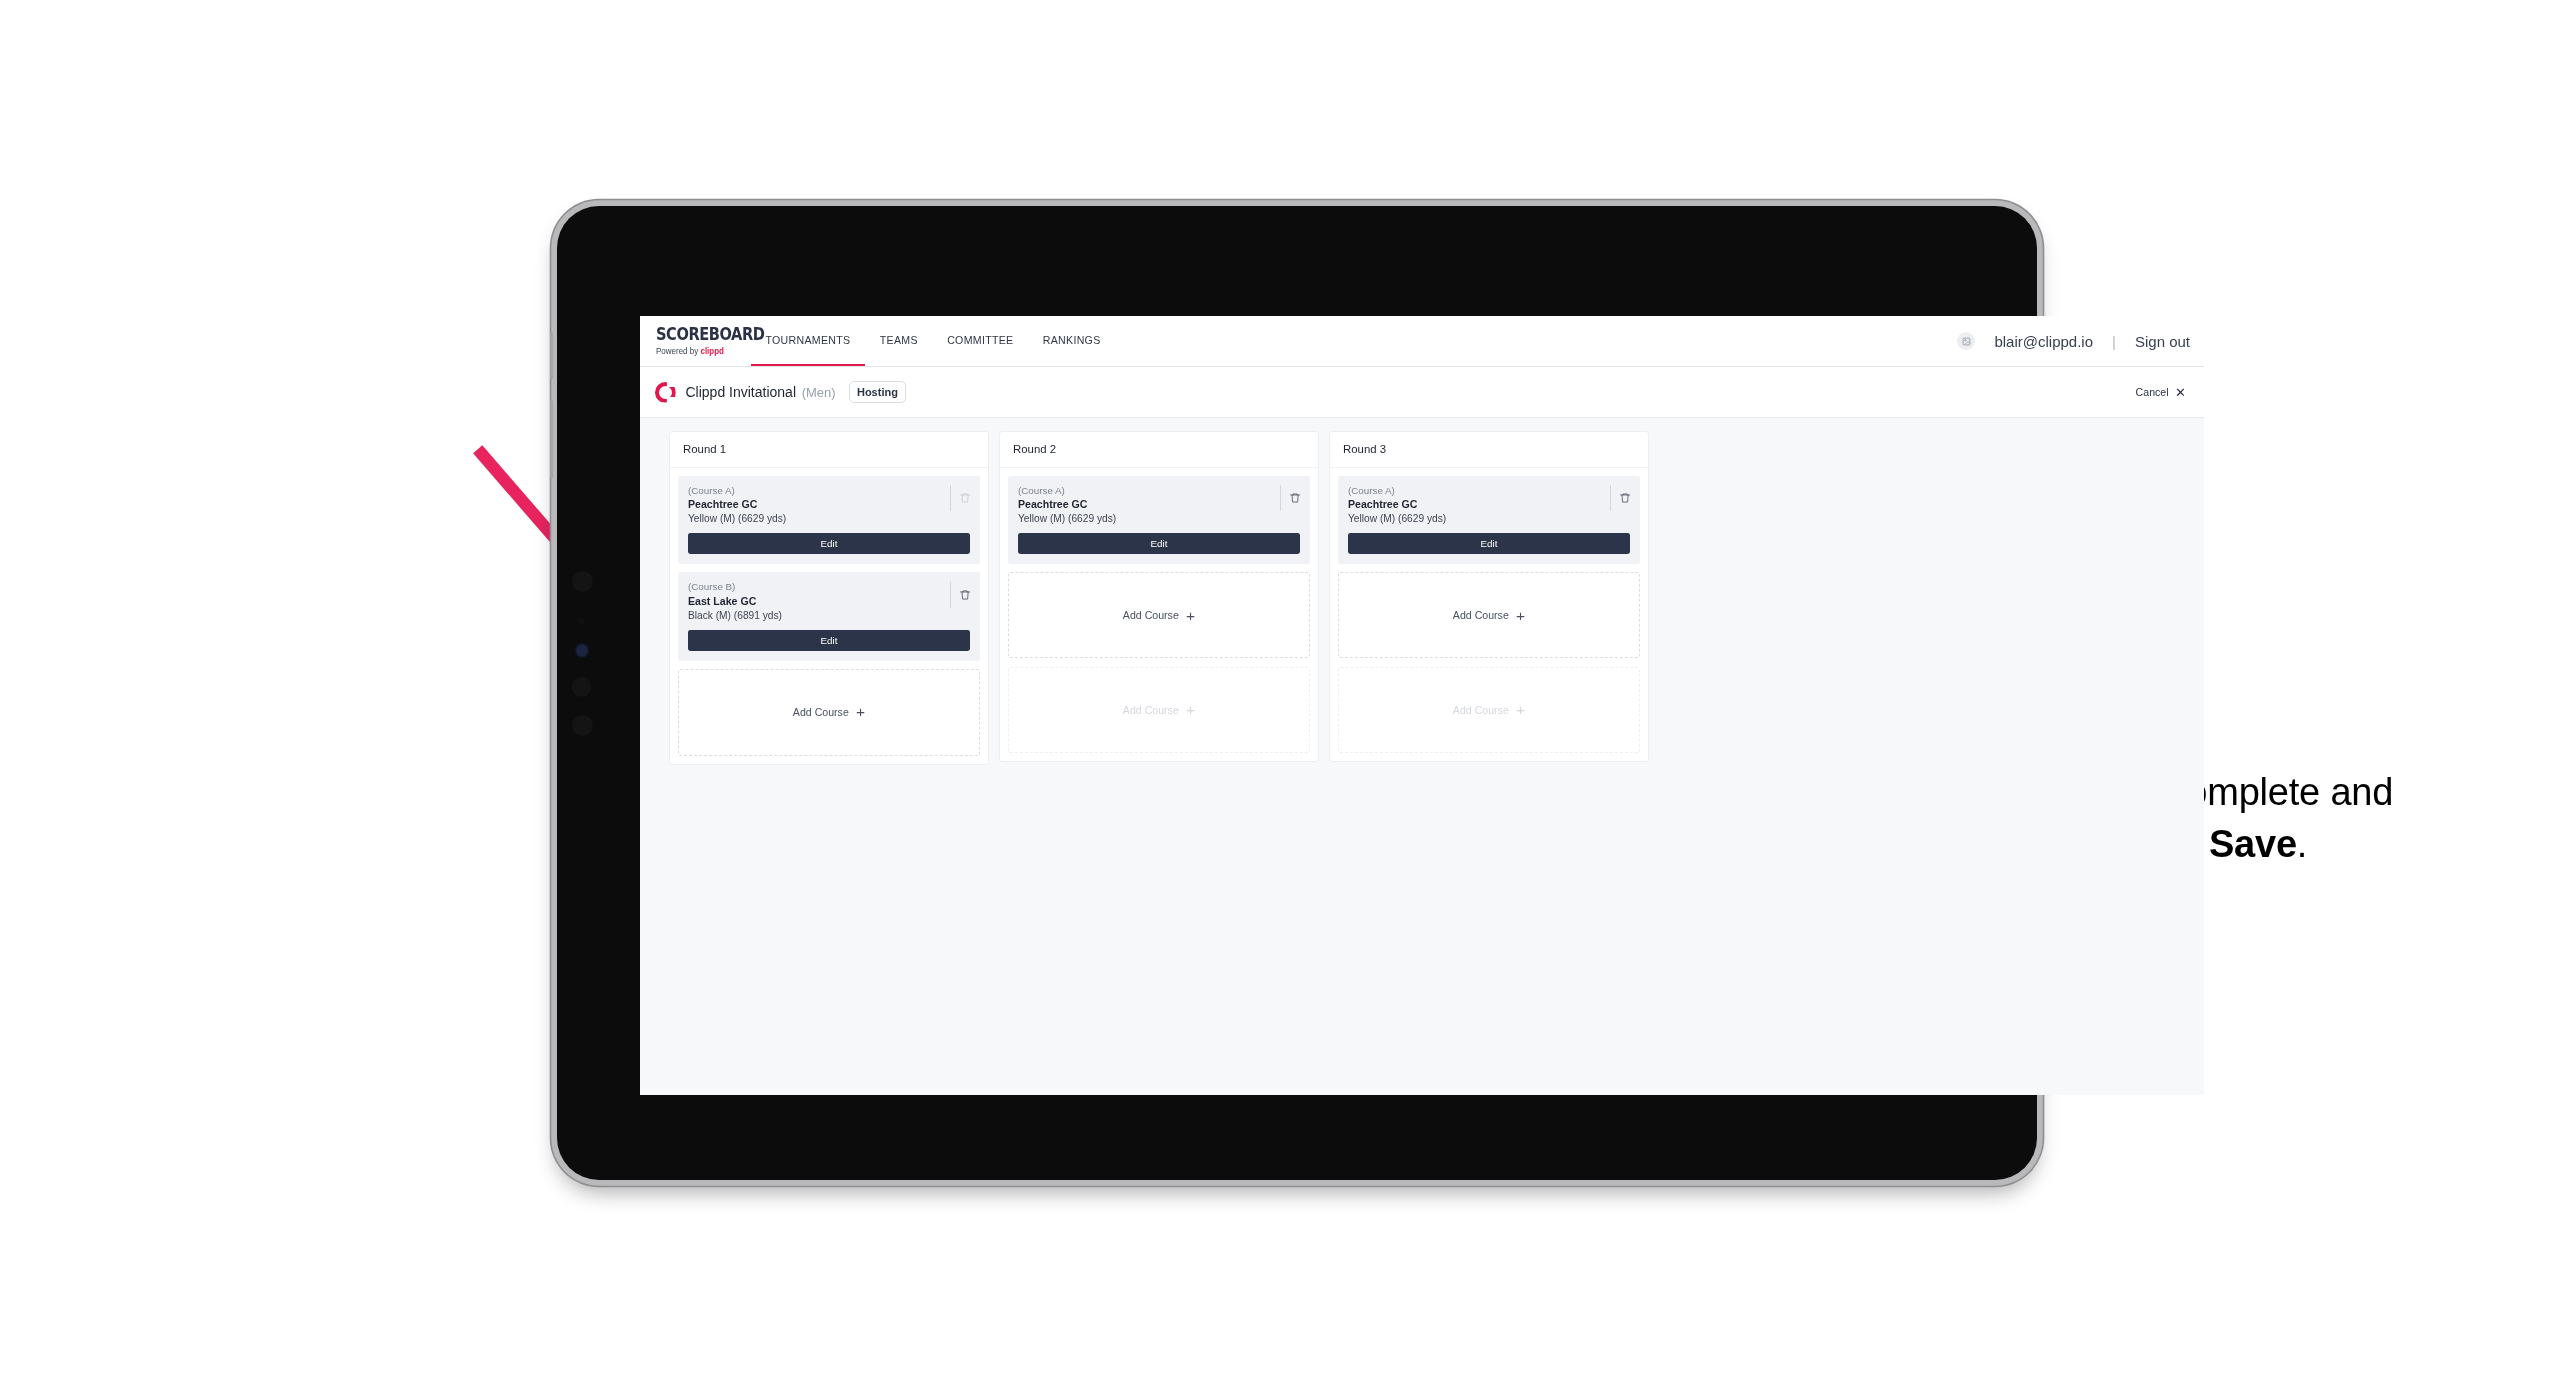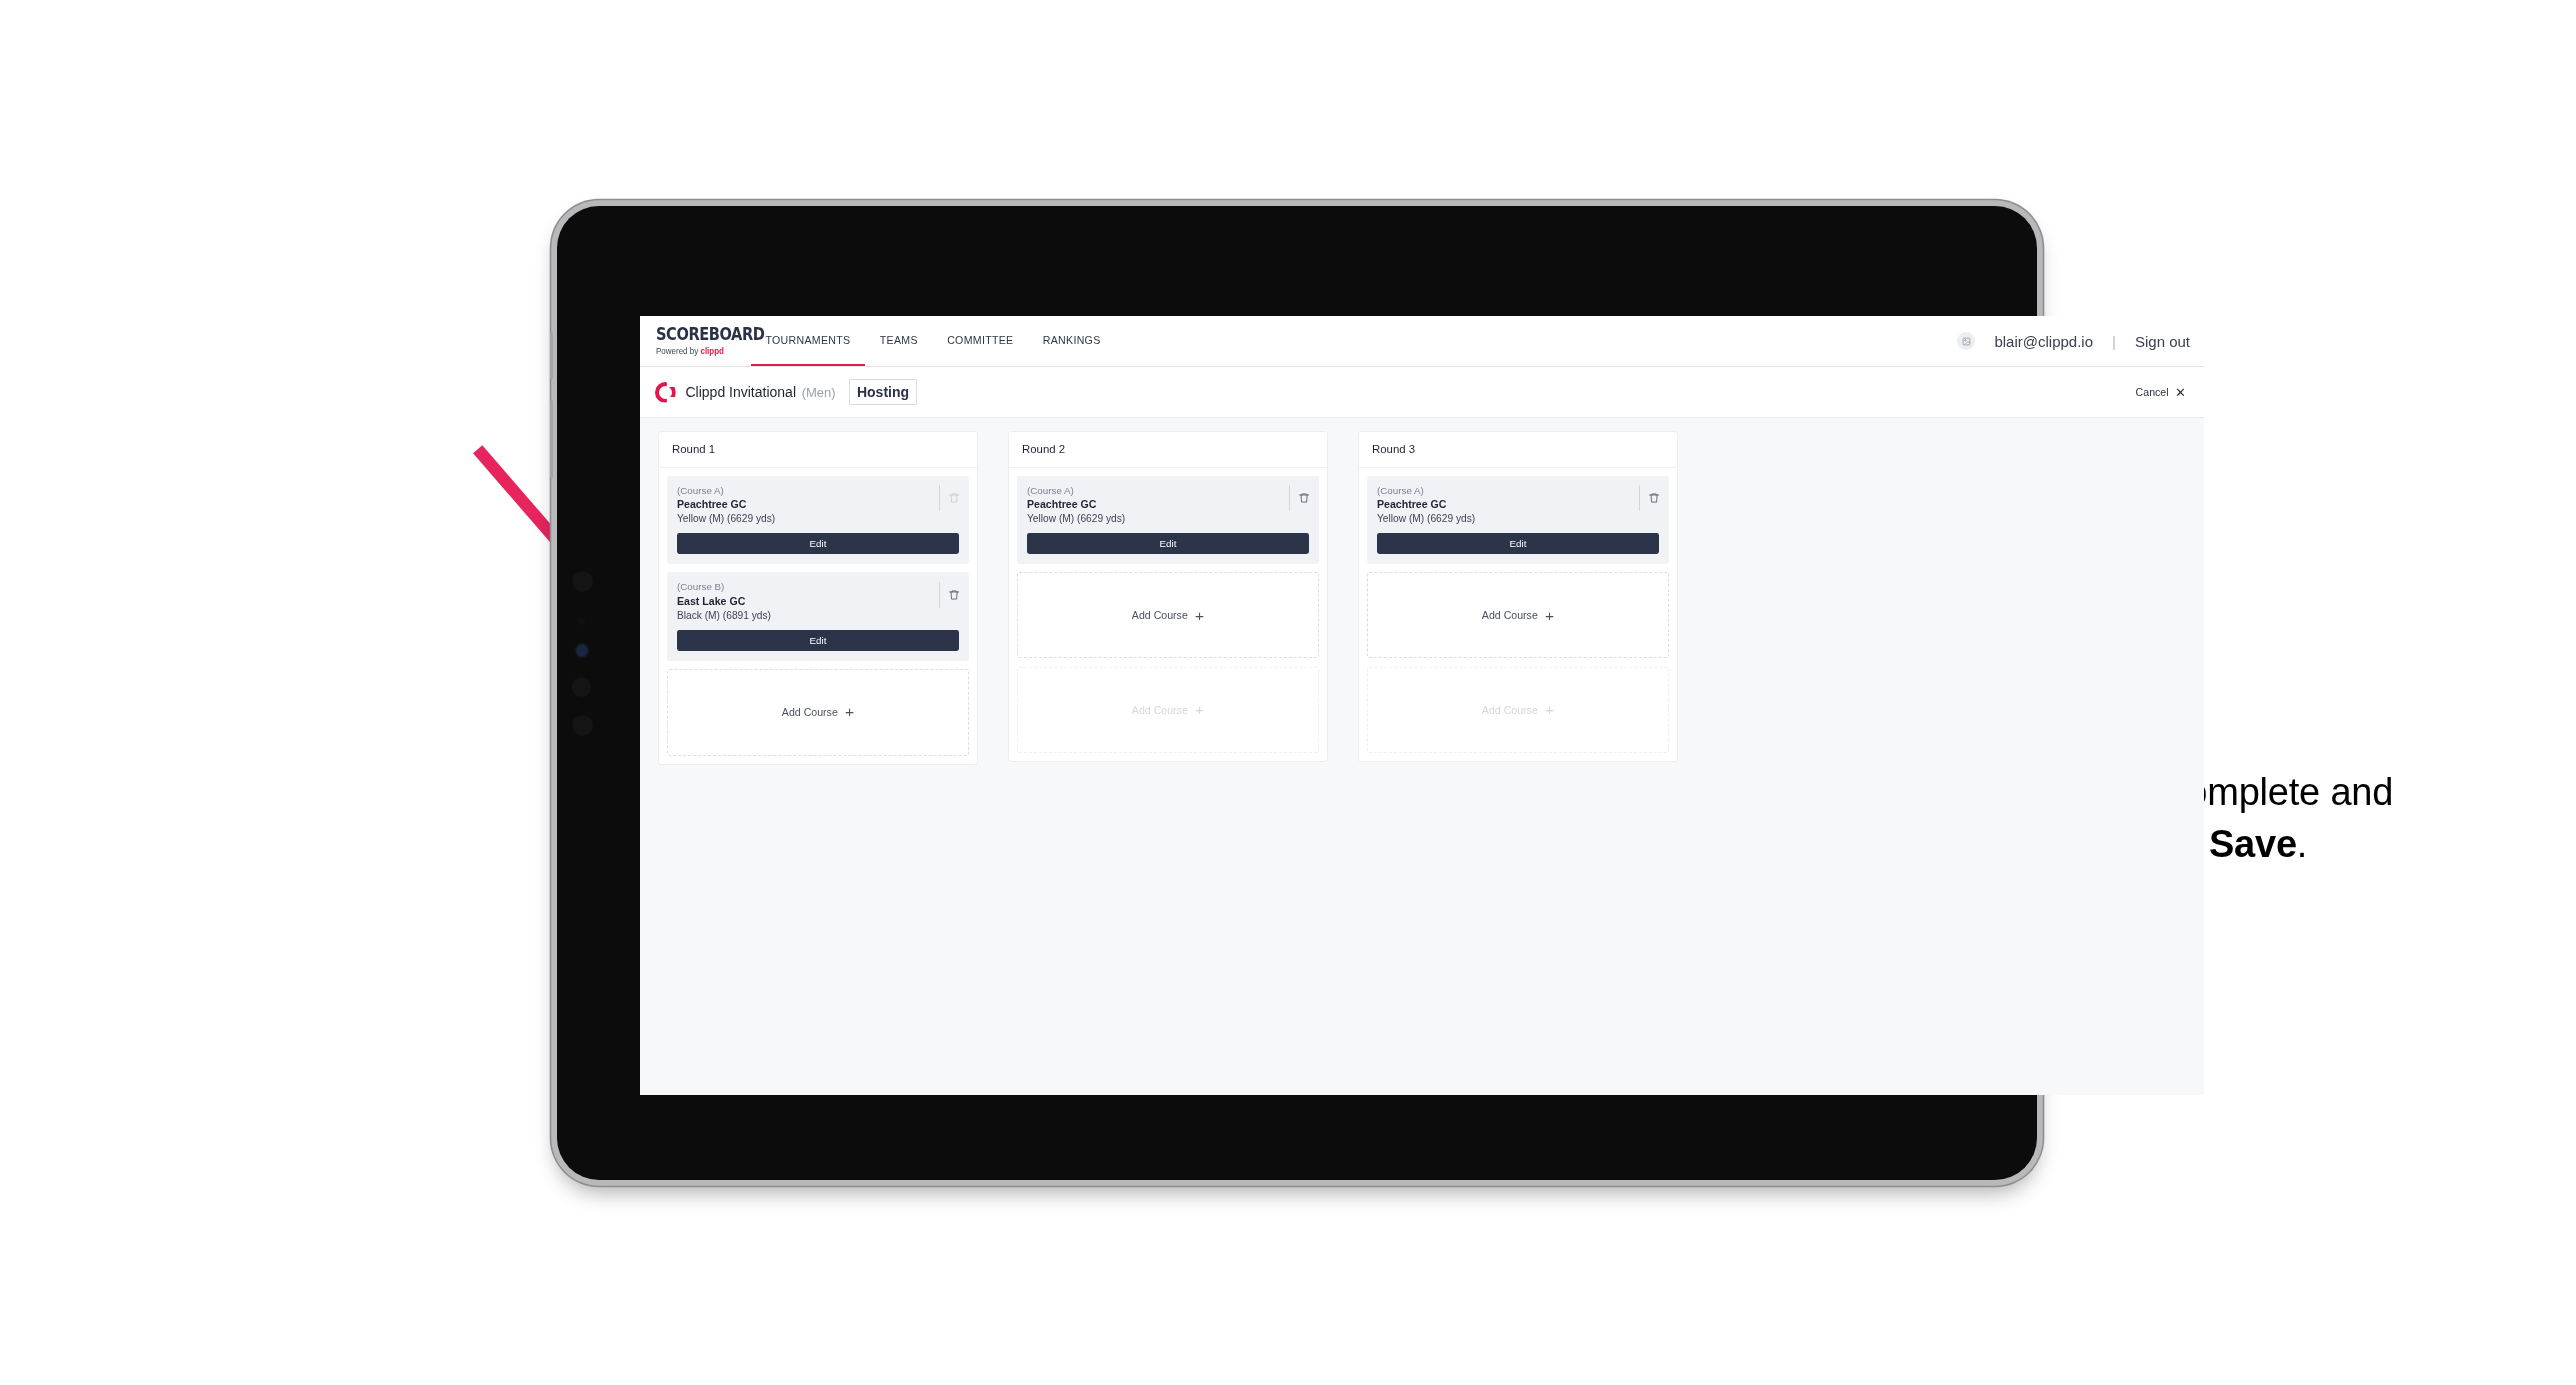--- a/index.html
+++ b/index.html
@@ -91,37 +91,37 @@
     position: relative; flex: 0 0 auto;
   }
   .tlogo::before{
     content:""; position:absolute; inset:0;
     border: 4.9px solid #e0164c; border-radius:50%;
     clip-path: polygon(0 0, 58% 0, 58% 26%, 100% 26%, 100% 74%, 58% 74%, 58% 100%, 0 100%);
   }
   .tname { font-size: 14px; color:#1f2430; font-weight:400; }
   .tgender { font-size: 13px; color:#99a0ad; margin-left:5.7px; }
   .hosting-chip {
-    margin-left: 13px; border:0.8px solid #d9dce2; border-radius:0;
-    padding: 4.1px 7.3px; font-size: 14px; font-weight:700; color:#2b3245; background:#fff;
+    margin-left: 13px; border:0.8px solid #d9dce2; border-radius:5px;
+    padding: 4.1px 7.3px; font-size: 11px; font-weight:700; color:#2b3245; background:#fff;
   }
   .cancel-btn { margin-left:auto; display:flex; align-items:center; gap:6.5px; font-size:10.6px; color:#2b3245;justify-content:flex-end; }
   .x-glyph { font-size: 13px; line-height:1; }
 
   
   .tabstrip {
     height: 36px; background:#2b3449; display:flex; align-items:center; padding-left: 11.4px; gap: 3.3px;
   }
   .tab {
     font-size: 10.6px; color:#c7ccd6; padding: 5.7px 10.6px; border-radius:4.9px; white-space:nowrap;
   }
   .tab.active { background:#fff; color:#232b3c; font-weight:400; }
 
   
-  .board { padding: 13px 18px; display:flex; gap: 30px; align-items:flex-start; }
+  .board { padding: 13px 29px; display:flex; gap: 10px; align-items:flex-start; }
   .round-col {
     width: 320px; background:#fff; border:0.8px solid #eceef1; border-radius: 3.3px;
     display:flex; flex-direction:column;
   }
   .round-head { padding: 11.4px 13px; font-size: 11.4px; color:#1f2430; border-bottom:0.8px solid #eef0f3; }
   .round-body { padding: 8.2px; display:flex; flex-direction:column; gap: 8.2px; }
 
   .course-card { background:#f1f2f5; border-radius:2.4px; padding: 9px 9.8px 9.8px; position:relative; }
   .course-label { font-size: 9.8px; color:#7d8290; }
   .course-name { font-size: 10.6px; font-weight:700; color:#1f2430; margin-top:2.4px; }

